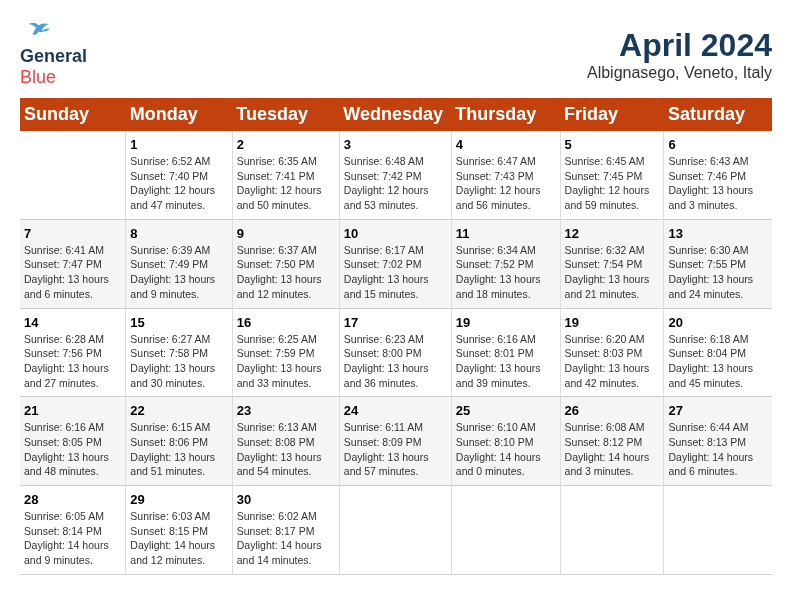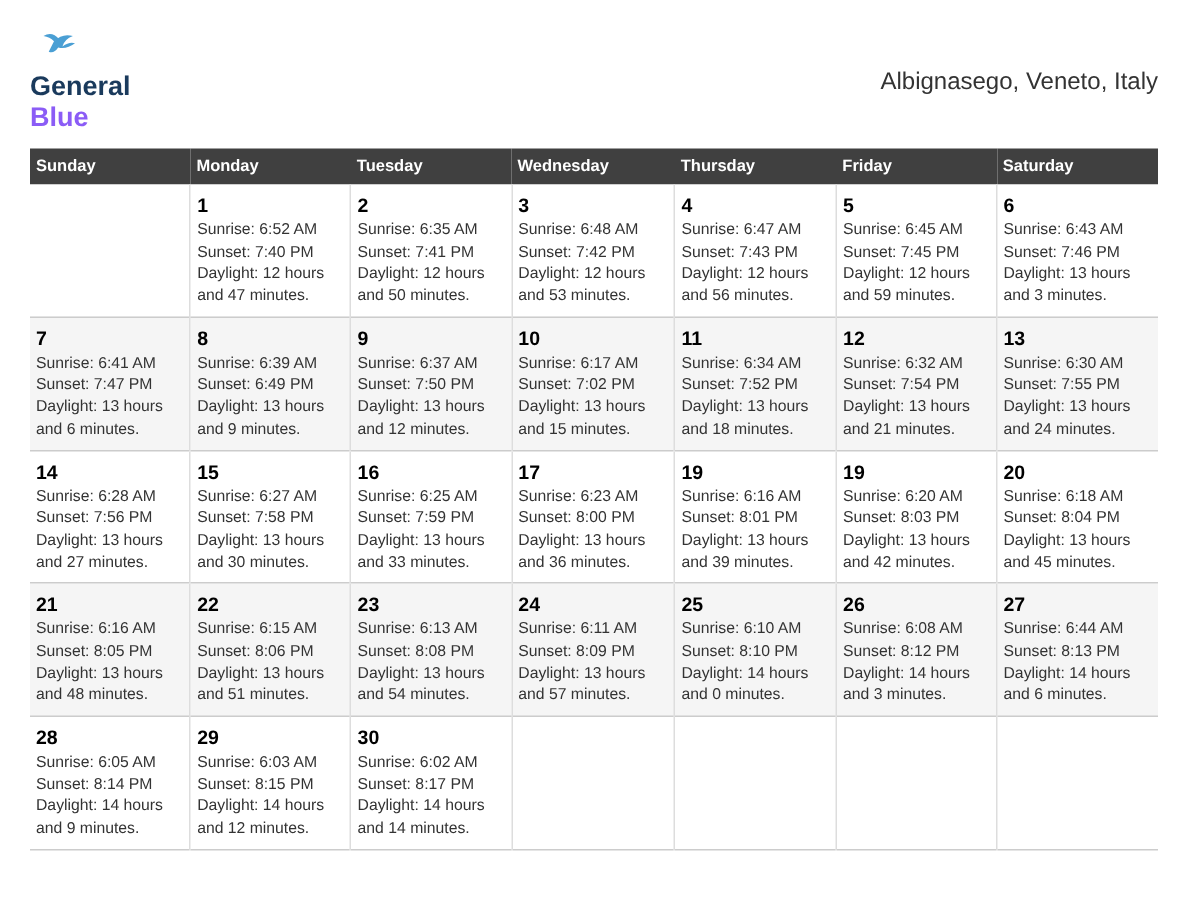--- a/index.html
+++ b/index.html
@@ -36,25 +36,25 @@
     .location {
       font-size: 16px;
       color: #333;
     }
     table {
       width: 100%;
       border-collapse: collapse;
       font-size: 11px;
     }
     thead tr th {
-      background-color: #404040;
+      background-color: #c2410c;
       color: #fff;
       padding: 6px 4px;
       text-align: left;
-      font-size: 11px;
+      font-size: 18px;
       font-weight: bold;
     }
     tbody tr {
       border-bottom: 1px solid #ccc;
     }
     tbody tr:nth-child(odd) {
       background-color: #fff;
     }
     tbody tr:nth-child(even) {
       background-color: #f5f5f5;
@@ -90,25 +90,26 @@
   <div class="logo">
     <div>
       <svg class="logo-bird" viewBox="0 0 40 30">
         <path d="M20 10 Q28 2 38 5 Q30 8 28 15 Q35 10 40 12 Q32 18 24 16 Q20 22 15 20 Q18 14 20 10Z" fill="#4a9fd4"></path>
         <path d="M10 5 Q18 0 25 8 Q20 10 20 10 Q16 6 10 5Z" fill="#4a9fd4"></path>
       </svg>
       <div style="display:flex; align-items:baseline; gap:0;">
         <span style="font-size:18px; font-weight:bold; color:#1a3a5c;">General</span>
       </div>
       <div>
-        <span style="font-size:18px; font-weight:bold; color:#8b5cf6;">Blue</span>
+        <span style="font-size:18px; font-weight:normal; color:#ef4444;">Blue</span>
       </div>
     </div>
   </div>
   <div class="title-area">
+    <div class="month-year">April 2024</div>
     <div class="location">Albignasego, Veneto, Italy</div>
   </div>
 </div>
 
 <table>
   <thead>
     <tr>
       <th>Sunday</th>
       <th>Monday</th>
       <th>Tuesday</th>
@@ -168,21 +169,21 @@
         <td>
           <span class="day-number">7</span>
           <div class="cell-text">Sunrise: 6:41 AM</div>
           <div class="cell-text">Sunset: 7:47 PM</div>
           <div class="cell-text">Daylight: 13 hours</div>
           <div class="cell-text">and 6 minutes.</div>
         </td>
         <td>
           <span class="day-number">8</span>
           <div class="cell-text">Sunrise: 6:39 AM</div>
-          <div class="cell-text">Sunset: 6:49 PM</div>
+          <div class="cell-text">Sunset: 7:49 PM</div>
           <div class="cell-text">Daylight: 13 hours</div>
           <div class="cell-text">and 9 minutes.</div>
         </td>
         <td>
           <span class="day-number">9</span>
           <div class="cell-text">Sunrise: 6:37 AM</div>
           <div class="cell-text">Sunset: 7:50 PM</div>
           <div class="cell-text">Daylight: 13 hours</div>
           <div class="cell-text">and 12 minutes.</div>
         </td>

